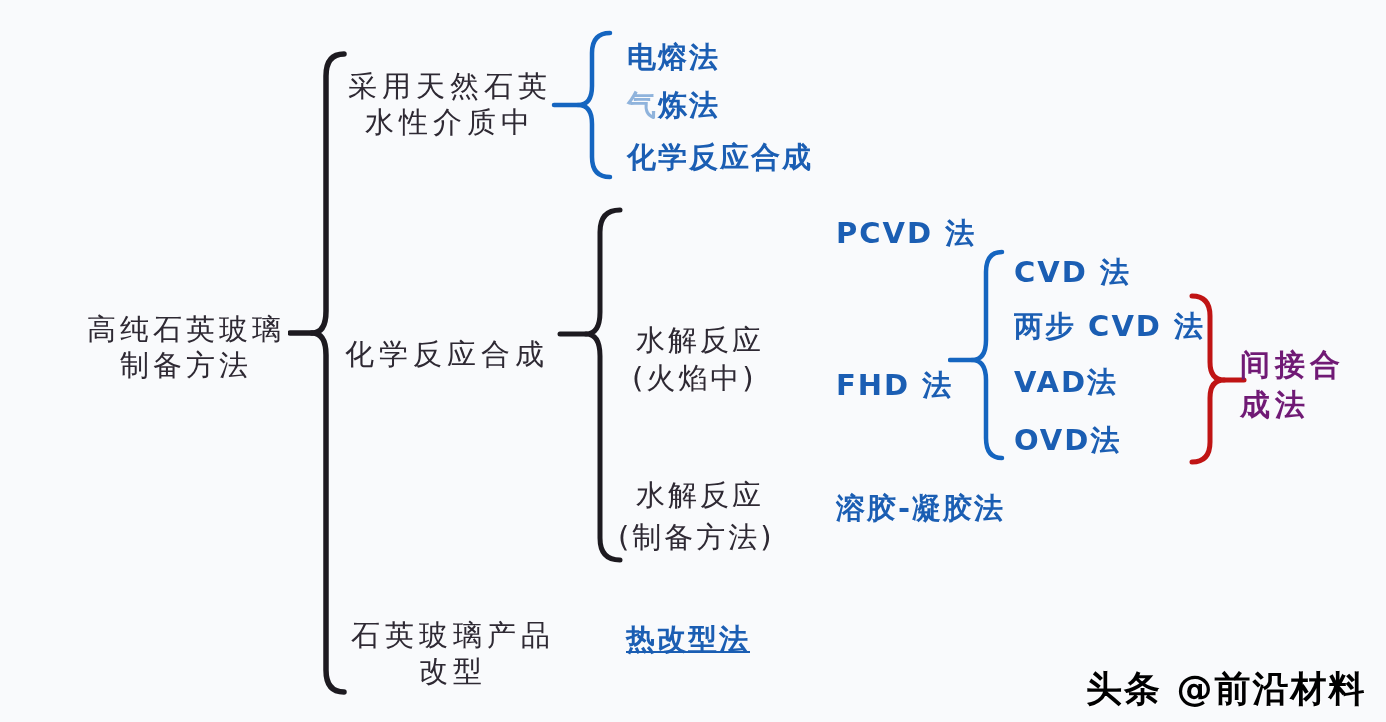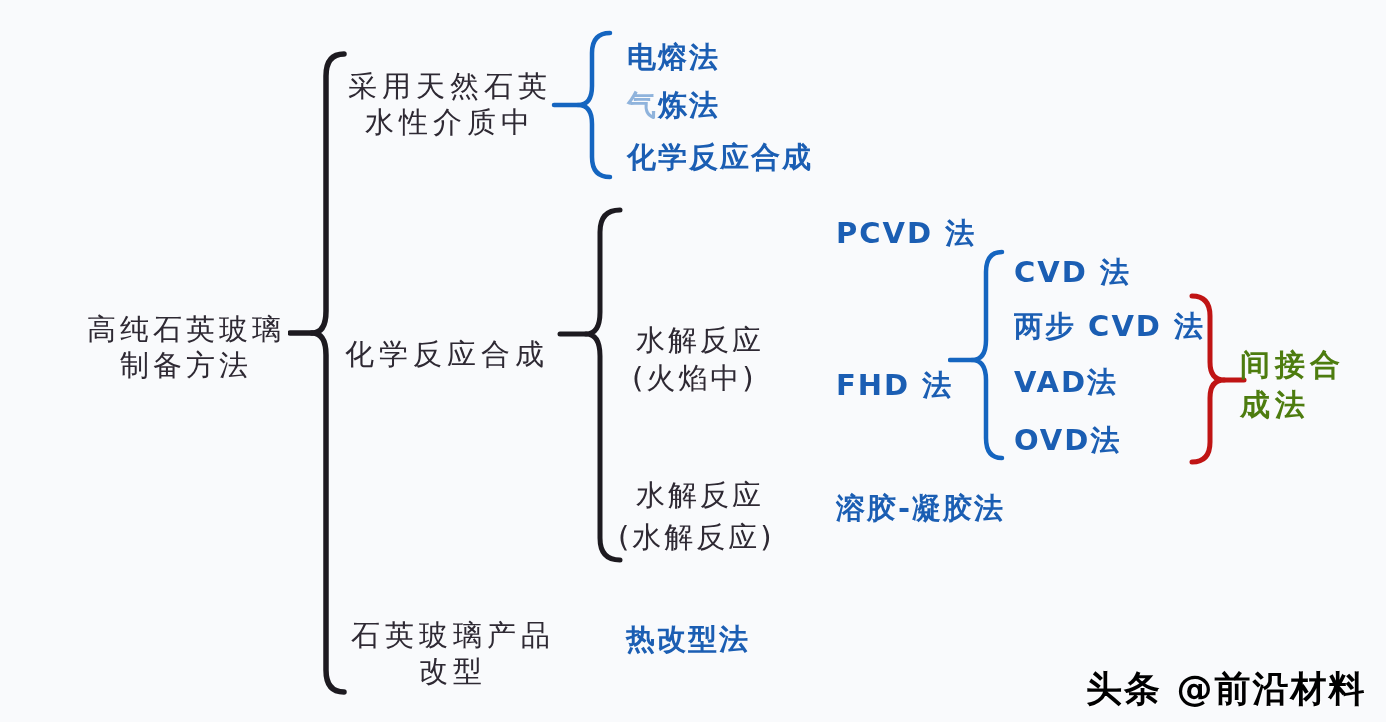--- a/index.html
+++ b/index.html
@@ -8,21 +8,21 @@
     width:1386px;height:722px;
     background:#f9fafc;
     overflow:hidden;
     font-family:"DejaVu Sans","Liberation Sans",sans-serif;
   }
   .t{position:absolute;white-space:nowrap;}
   .dark{color:#2e2933;font-size:29px;font-weight:500;letter-spacing:5px;line-height:36px;}
   .darksm{color:#2e2933;font-size:29px;font-weight:500;letter-spacing:3px;line-height:34px;}
   .blue{color:#1b5eb3;font-size:29px;font-weight:600;letter-spacing:2px;line-height:33px;}
   .lightblue{color:#8fb3dc;}
-  .red{color:#4d7c0f;font-size:30px;font-weight:700;letter-spacing:5px;line-height:40px;}
+  .red{color:#701a75;font-size:30px;font-weight:700;letter-spacing:5px;line-height:40px;}
   .center{text-align:center;}
   .brace{position:absolute;}
   .brace path{fill:none;stroke-linecap:round;stroke-linejoin:round;}
   .stroke-dark path{stroke:#1d1a20;}
   .stroke-blue path{stroke:#1565c0;}
   .stroke-red path{stroke:#c01414;}
   .watermark{
     color:#000000;font-size:36px;font-weight:800;letter-spacing:2px;
     text-shadow:1px 1px 0 #ffffff;
   }
@@ -83,24 +83,24 @@
     <path d="M8 6 Q26 6 26 26 L26 72 Q26 90 40 90 Q26 90 26 108 L26 152 Q26 172 8 172" stroke-width="5"></path>
     <path d="M40 90 L60 90" stroke-width="5"></path>
   </svg>
 
   <div class="t red" style="left:1240px;top:345px;">
     <div>间接合</div>
     <div>成法</div>
   </div>
 
   <div class="t darksm" style="left:636px;top:478px;">水解反应</div>
-  <div class="t darksm" style="left:618px;top:520px;">(水解反应)</div>
+  <div class="t darksm" style="left:618px;top:520px;">(制备方法)</div>
   <div class="t blue" style="left:836px;top:492px;">溶胶-凝胶法</div>
 
   <div class="t dark center" style="left:338px;top:617px;width:230px;">
     <div>石英玻璃产品</div>
     <div>改型</div>
   </div>
-  <div class="t blue" style="left:626px;top:623px;">热改型法</div>
+  <div class="t blue" style="left:626px;top:623px;text-decoration:underline;">热改型法</div>
 
   <div class="t watermark" style="left:1086px;top:665px;">头条 @前沿材料</div>
 
 </div>
 
 </body></html>

